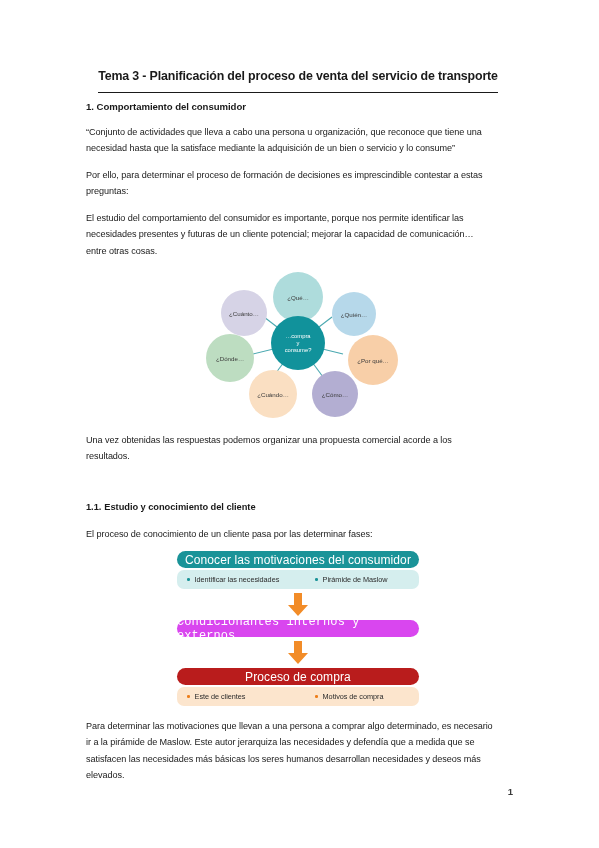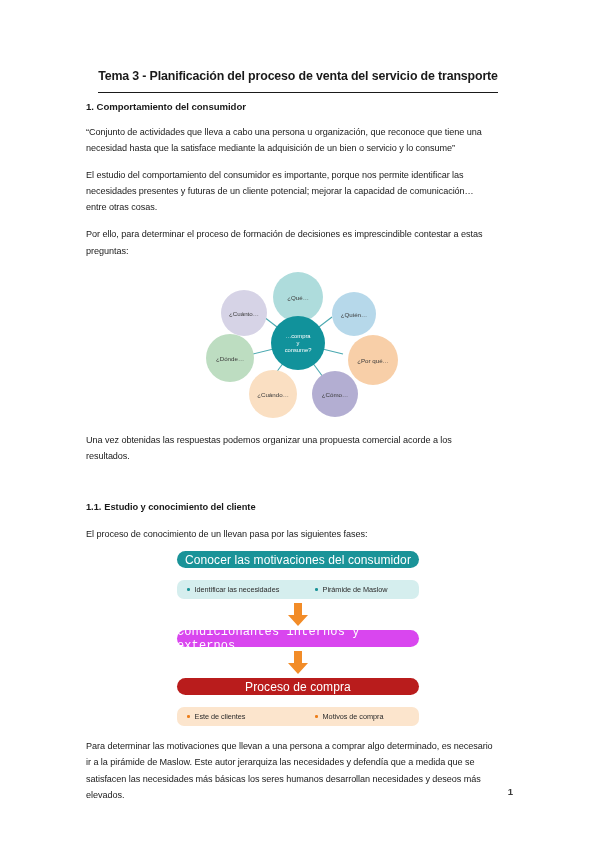--- a/index.html
+++ b/index.html
@@ -99,21 +99,21 @@
     font-size: 12px;
     font-weight: normal;
     letter-spacing: 0.1px;
   }
   .flow-bar.teal { background: #1a9398; }
   .flow-bar.blue { background: #d946ef; font-family: Liberation Mono, monospace; }
   .flow-bar.orange { background: #b91c1c; }
   .flow-sub {
     height: 19px;
     border-radius: 7px;
-    margin-top: 12px;
+    margin-top: 2px;
     display: flex;
     align-items: center;
     font-size: 7.3px;
     color: #2b2b2b;
     letter-spacing: -0.05px;
     gap: 20px;
   }
   .flow-sub.mint { background: #d5eeee; }
   .flow-sub.peach { background: #fce5cd; }
   .flow-sub-item {
@@ -158,23 +158,23 @@
 
 <div class="page">
   <div class="content">
 
     <h1 class="doc-title"><span>Tema 3 - Planificación del proceso de venta del servicio de transporte</span></h1>
 
     <h2 class="section-heading">1. Comportamiento del consumidor</h2>
 
     <p class="para">“Conjunto de actividades que lleva a cabo una persona u organización, que reconoce que tiene una necesidad hasta que la satisface mediante la adquisición de un bien o servicio y lo consume”</p>
 
+    <p class="para">Por ello, para determinar el proceso de formación de decisiones es imprescindible contestar a estas preguntas:</p>
+
     <p class="para">El estudio del comportamiento del consumidor es importante, porque nos permite identificar las necesidades presentes y futuras de un cliente potencial; mejorar la capacidad de comunicación… entre otras cosas.</p>
-
-    <p class="para">Por ello, para determinar el proceso de formación de decisiones es imprescindible contestar a estas preguntas:</p>
 
     <div class="bubble-diagram">
       <svg width="424" height="152" viewBox="0 0 424 152" xmlns="http://www.w3.org/2000/svg">
         <g stroke="#4aa8b0" stroke-width="1.1" fill="none">
           <line x1="212" y1="73" x2="212" y2="40"></line>
           <line x1="212" y1="73" x2="246" y2="47"></line>
           <line x1="212" y1="73" x2="257" y2="84"></line>
           <line x1="212" y1="73" x2="240" y2="111"></line>
           <line x1="212" y1="73" x2="184" y2="111"></line>
           <line x1="212" y1="73" x2="167" y2="84"></line>
@@ -226,21 +226,21 @@
     </div>
 
     <div class="spacer-sm"></div>
 
     <p class="para">Una vez obtenidas las respuestas podemos organizar una propuesta comercial acorde a los resultados.</p>
 
     <div class="spacer-lg"></div>
 
     <h3 class="sub-heading"><span class="num">1.1.</span><span>Estudio y conocimiento del cliente</span></h3>
 
-    <p class="para tight">El proceso de conocimiento de un llevan pasa por las siguientes fases:</p>
+    <p class="para tight">El proceso de conocimiento de un cliente pasa por las determinar fases:</p>
 
     <div class="flowchart">
 
       <div class="flow-group">
         <div class="flow-bar teal">Conocer las motivaciones del consumidor</div>
         <div class="flow-sub mint">
           <div class="flow-sub-item">
             <span class="dot teal"></span>
             <span>Identificar las necesidades</span>
           </div>

